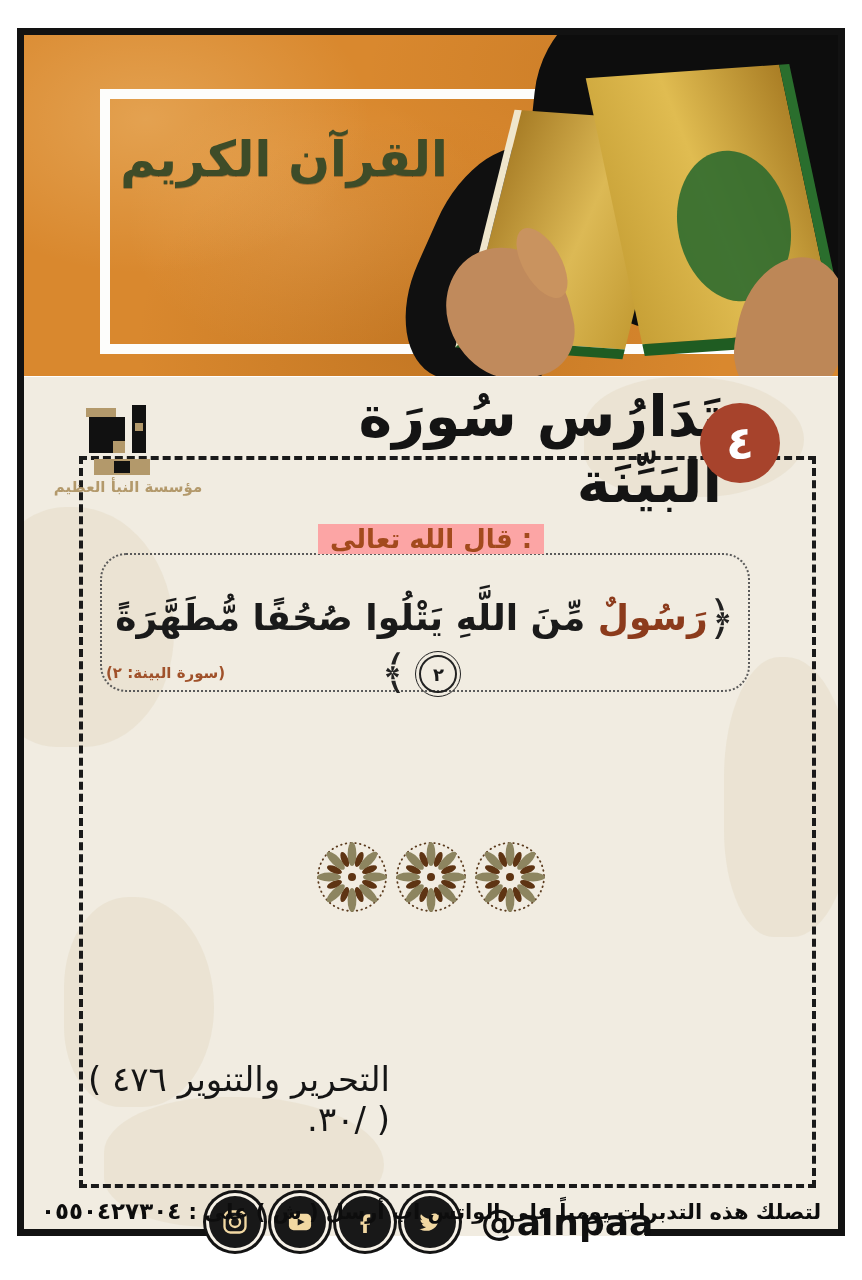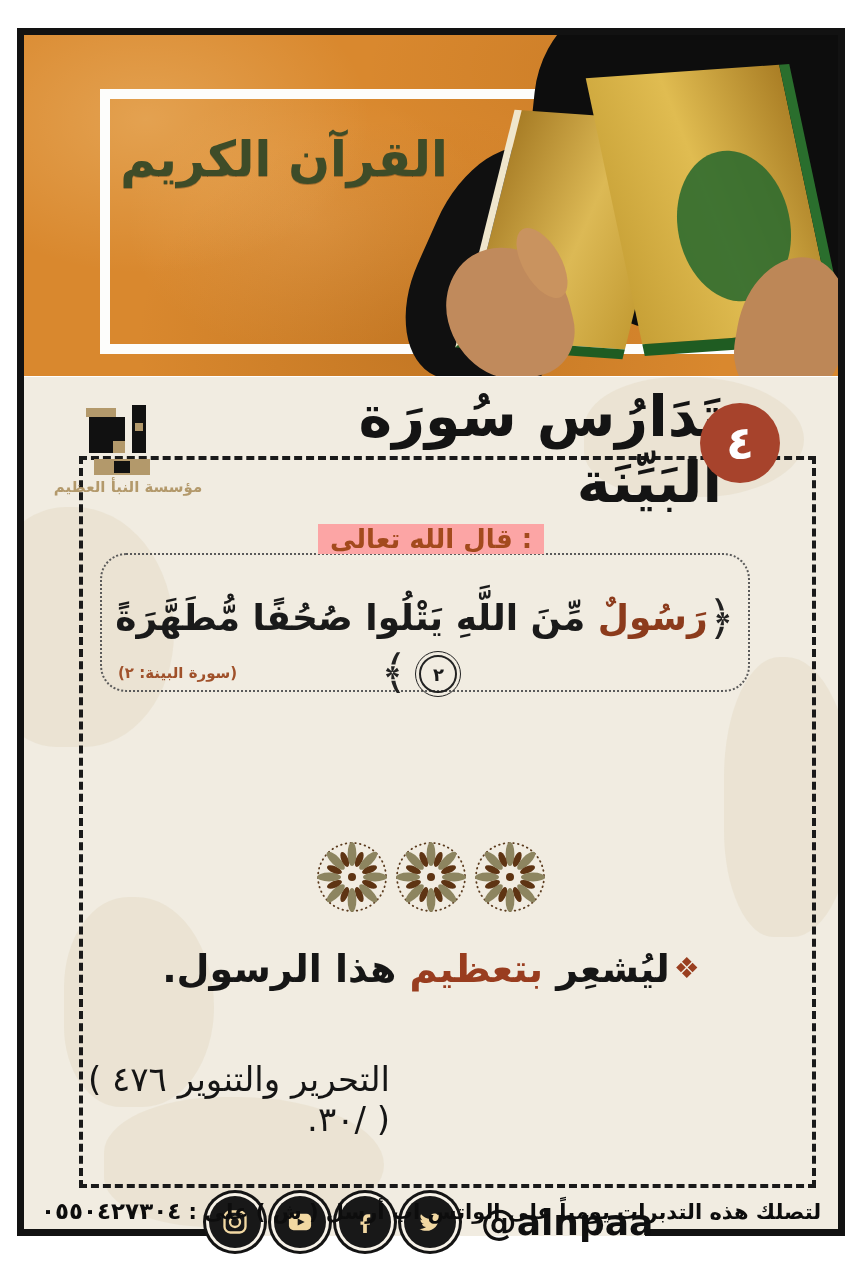--- a/index.html
+++ b/index.html
@@ -76,21 +76,21 @@
 
   .verse-intro{position:absolute;left:0;right:0;top:147px;text-align:center;z-index:3;}
   .verse-intro span{background:#fca5a5;padding:0 12px;color:#a34a1d;font-size:26px;font-weight:bold;direction:rtl;}
   .verse-box{position:absolute;left:76px;top:176px;width:646px;height:135px;border:2px dotted #5a5a5a;border-radius:26px;z-index:2;}
   .verse-line{position:absolute;left:0;right:0;top:20px;text-align:center;direction:rtl;font-weight:bold;font-size:36px;color:#1a1a1a;margin-top:16px;}
   .v-hl{color:#8c3b1c;}
   .v-br{font-weight:normal;font-size:46px;vertical-align:-4px;color:#222;}
   .ayah-mark{display:inline-flex;align-items:center;justify-content:center;width:34px;height:34px;
     border:2px solid #222;outline:1.5px solid #222;outline-offset:3px;border-radius:50%;
     font-size:18px;font-weight:bold;margin:0 12px;vertical-align:middle;}
-  .verse-ref{position:absolute;left:16px;bottom:8px;color:#a0512a;font-size:15px;font-weight:bold;direction:rtl;}
+  .verse-ref{position:absolute;left:4px;bottom:8px;color:#a0512a;font-size:15px;font-weight:bold;direction:rtl;}
 
   .question{position:absolute;left:0;right:0;top:366px;text-align:center;direction:rtl;
     font-size:37px;font-weight:bold;color:#161616;z-index:2;}
   .q-hl{color:#993d1f;}
   .q-quote{color:#993d1f;font-size:30px;}
   .q-br{color:#222;font-weight:normal;font-size:38px;}
 
   .rosettes{position:absolute;left:0;right:0;top:464px;text-align:center;z-index:2;}
 
   .answer{position:absolute;left:0;right:0;top:570px;text-align:center;direction:rtl;
@@ -199,23 +199,20 @@
           <ellipse cx="36" cy="17" rx="3.4" ry="8" fill="#5e3413" transform="rotate(337.5 36 36)"></ellipse>
           <circle cx="36" cy="36" r="4" fill="#5e3413"></circle>
         </g>
       </defs>
       <use href="#rosette" x="0"></use>
       <use href="#rosette" x="79"></use>
       <use href="#rosette" x="158"></use>
     </svg>
   </div>
 
-  <div class="answer">
-    <span class="a-bullet">❖</span><span>ليُشعِر </span><span class="a-hl">بتعظيم</span><span> هذا الرسول.</span>
-  </div>
 
   <div class="citation">
     <span>التحرير والتنوير </span><span class="cit-pages">( ٤٧٦ /٣٠ )</span><span>.</span>
   </div>
 </div>
 
 <div class="social-row">
   <span class="soc">
     <svg width="28" height="28" viewBox="0 0 24 24" fill="none" stroke="#f2d8a2" stroke-width="2">
       <rect x="3" y="3" width="18" height="18" rx="5"></rect>

